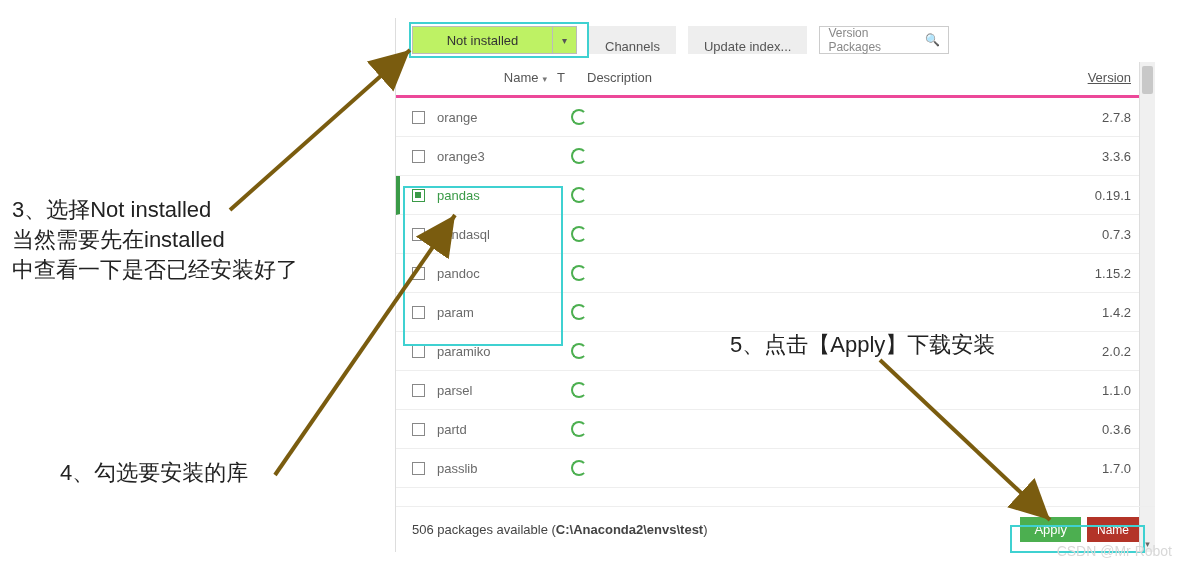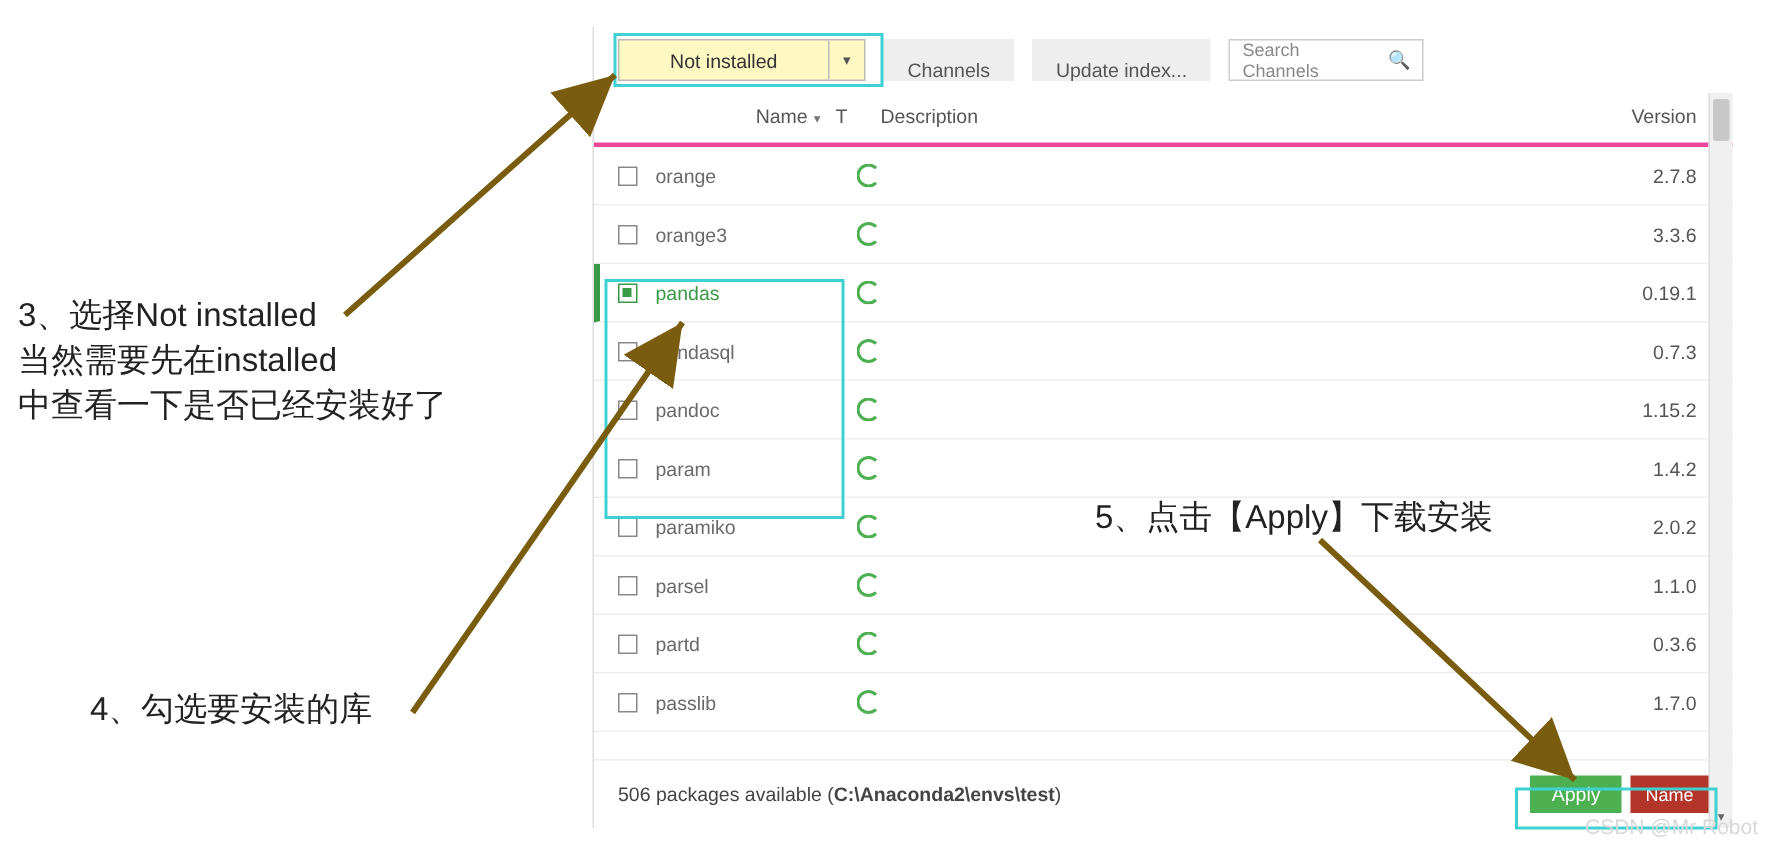--- a/index.html
+++ b/index.html
@@ -26,21 +26,21 @@
     align-items: center;
     gap: 12px;
     padding: 8px 16px;
   }
   .dropdown {
     display: flex;
     border: 1px solid #bbb;
     height: 28px;
     width: 165px;
     align-items: center;
-    background: #fef9c3;
+    background: #bef264;
   }
   .dropdown .dd-label {
     flex: 1;
     text-align: center;
     font-size: 13px;
     color: #333;
   }
   .dropdown .dd-arrow {
     width: 24px;
     border-left: 1px solid #bbb;
@@ -79,21 +79,21 @@
     display: flex;
     align-items: center;
     font-size: 13px;
     color: #555;
     padding: 8px 16px 10px;
     border-bottom: 3px solid #ec4899;
   }
   .col-name { width: 145px; text-align: right; padding-right: 10px; }
   .col-t { width: 30px; text-align: left; }
   .col-desc { flex: 1; }
-  .col-ver { width: 80px; text-align: right; padding-right: 8px; }
+  .col-ver { width: 80px; text-align: right; padding-right: 8px; text-decoration: underline; }
   .sort-arrow { font-size: 9px; margin-left: 4px; color:#777; }
   .rows { height: 430px; overflow: hidden; position: relative; }
   .row {
     display: flex;
     align-items: center;
     height: 39px;
     border-bottom: 1px solid #eee;
     padding: 0 16px;
     font-size: 13px;
     color: #6a6a6a;
@@ -162,21 +162,21 @@
 <div class="panel">
 
   <div class="toolbar">
     <div class="dropdown">
       <span class="dd-label">Not installed</span>
       <span class="dd-arrow">▾</span>
     </div>
     <button class="btn">Channels</button>
     <button class="btn">Update index...</button>
     <div class="search">
-      <span>Search Channels</span>
+      <span>Version Packages</span>
       <span class="mag">🔍</span>
     </div>
   </div>
 
   <div class="header-row">
     <div class="col-name">
       <span>Name</span><span class="sort-arrow">▾</span>
     </div>
     <div class="col-t">T</div>
     <div class="col-desc">Description</div>

